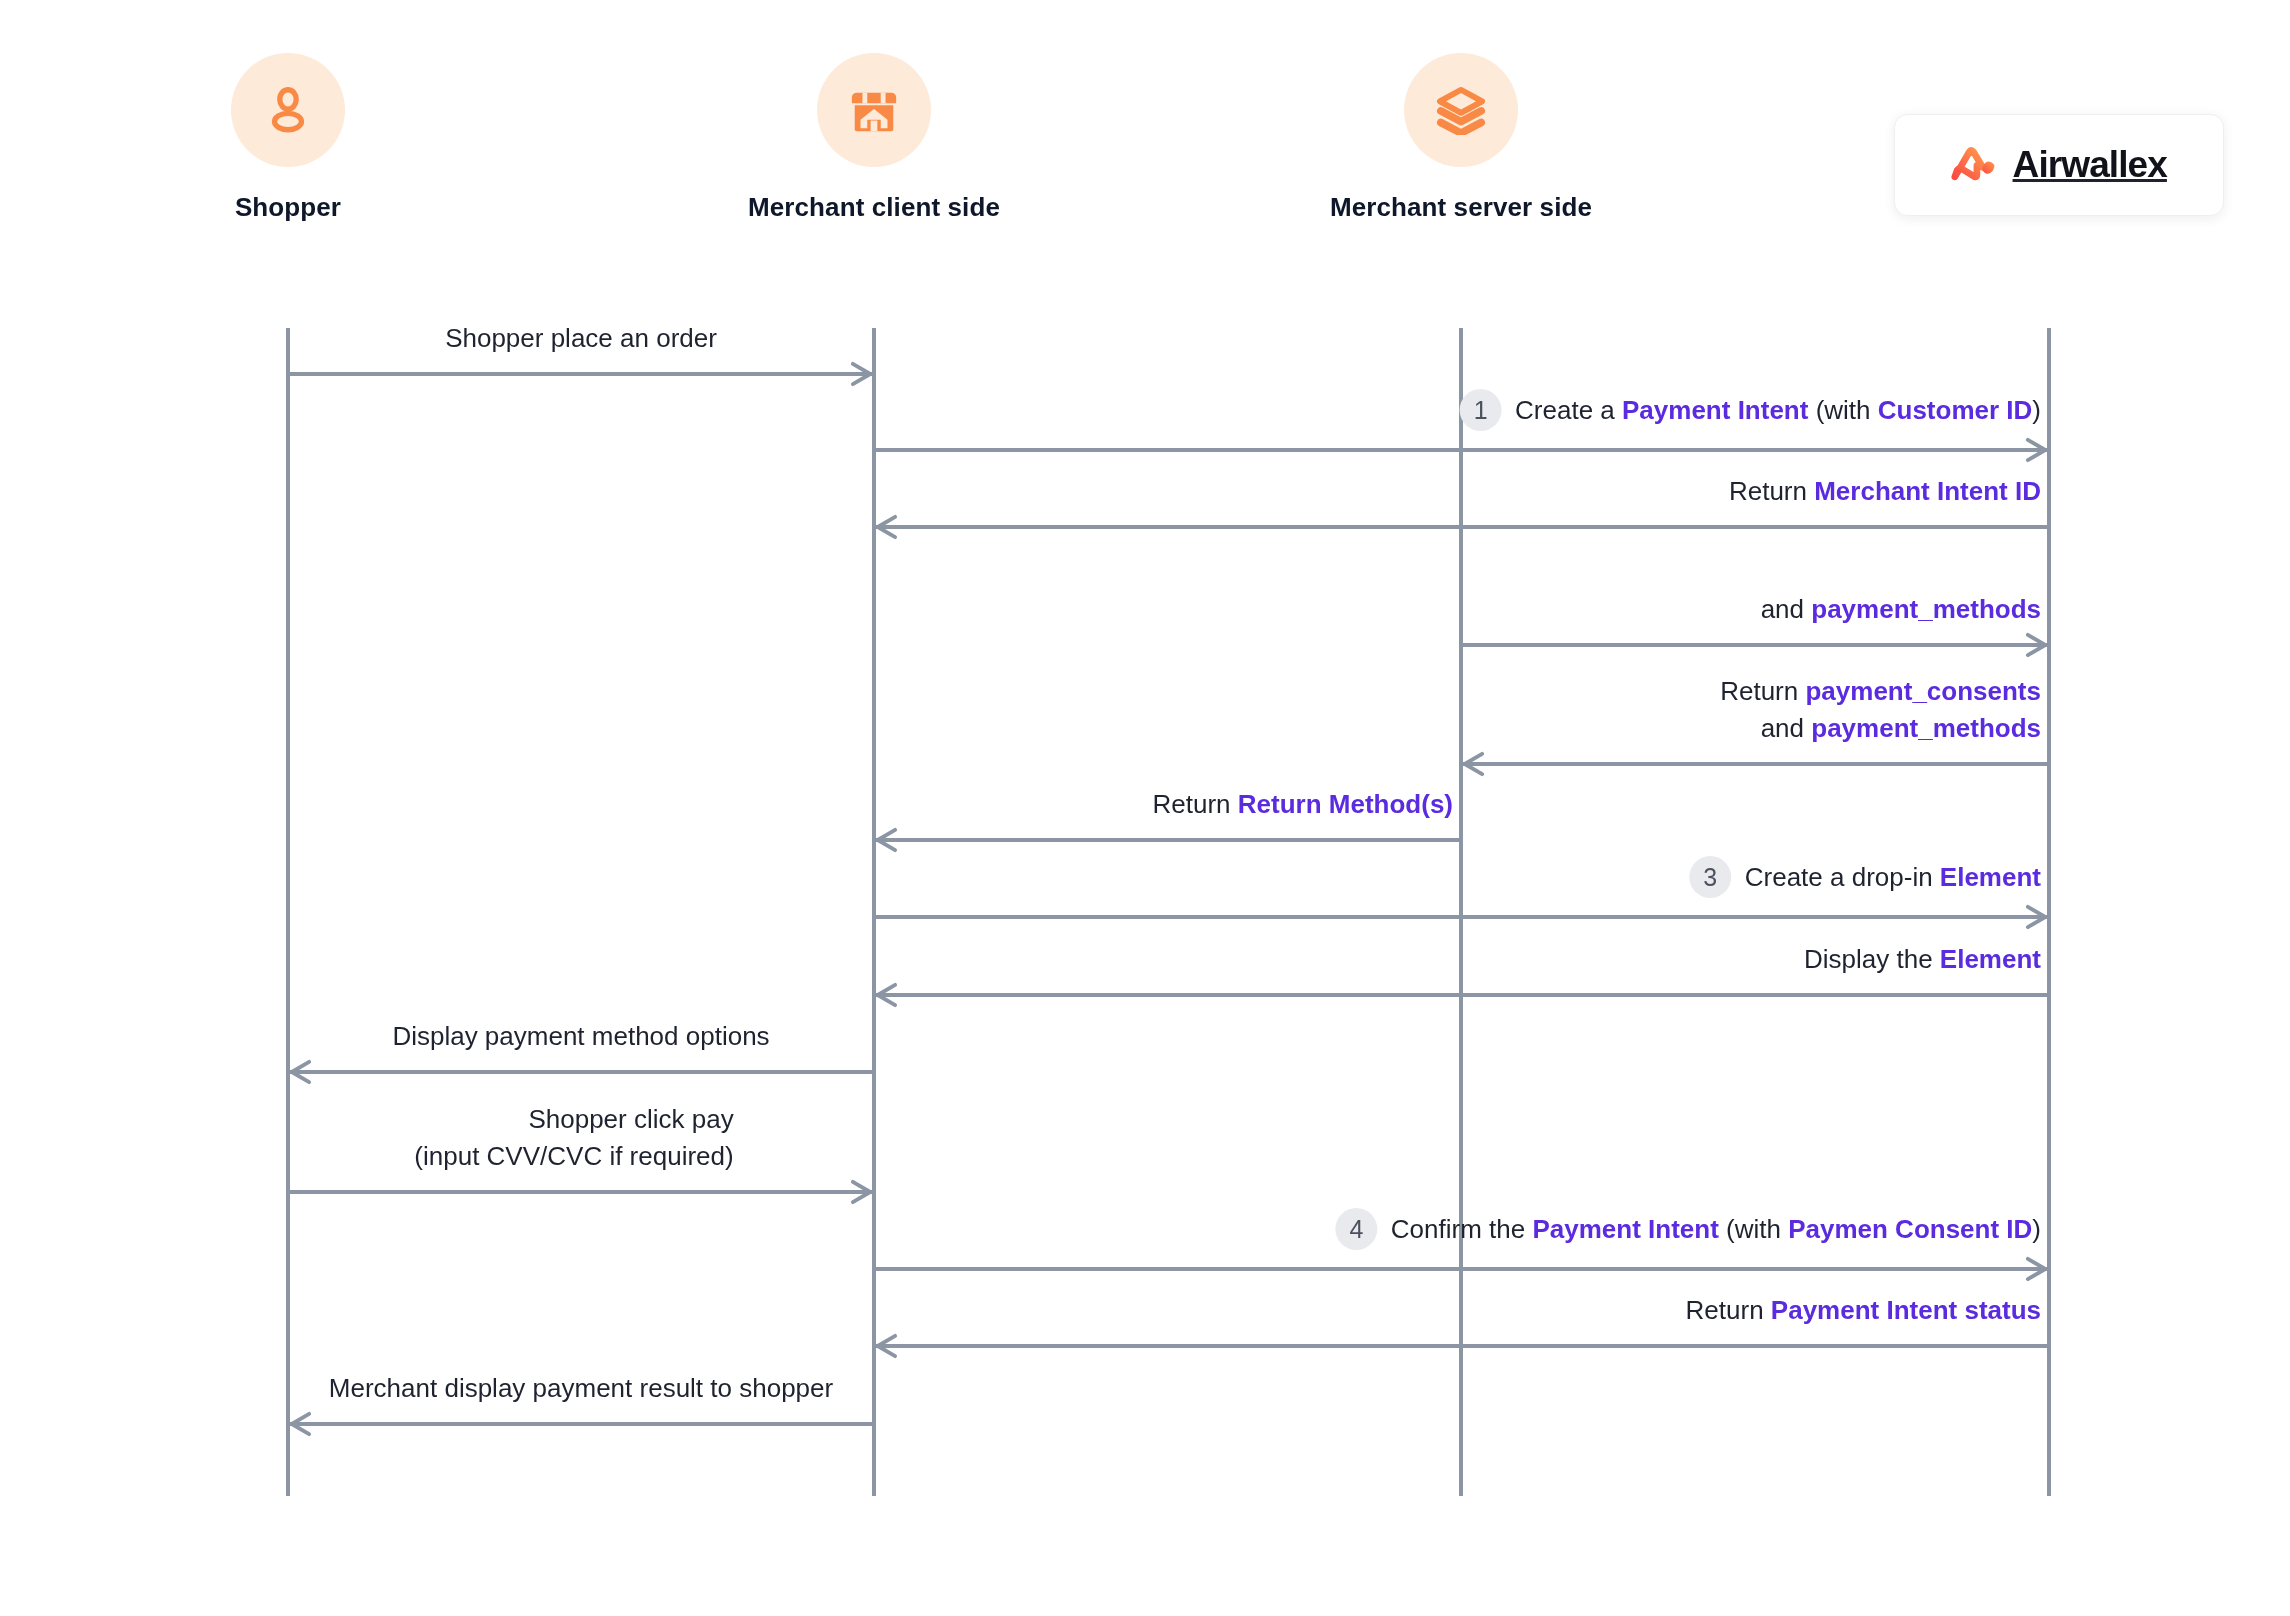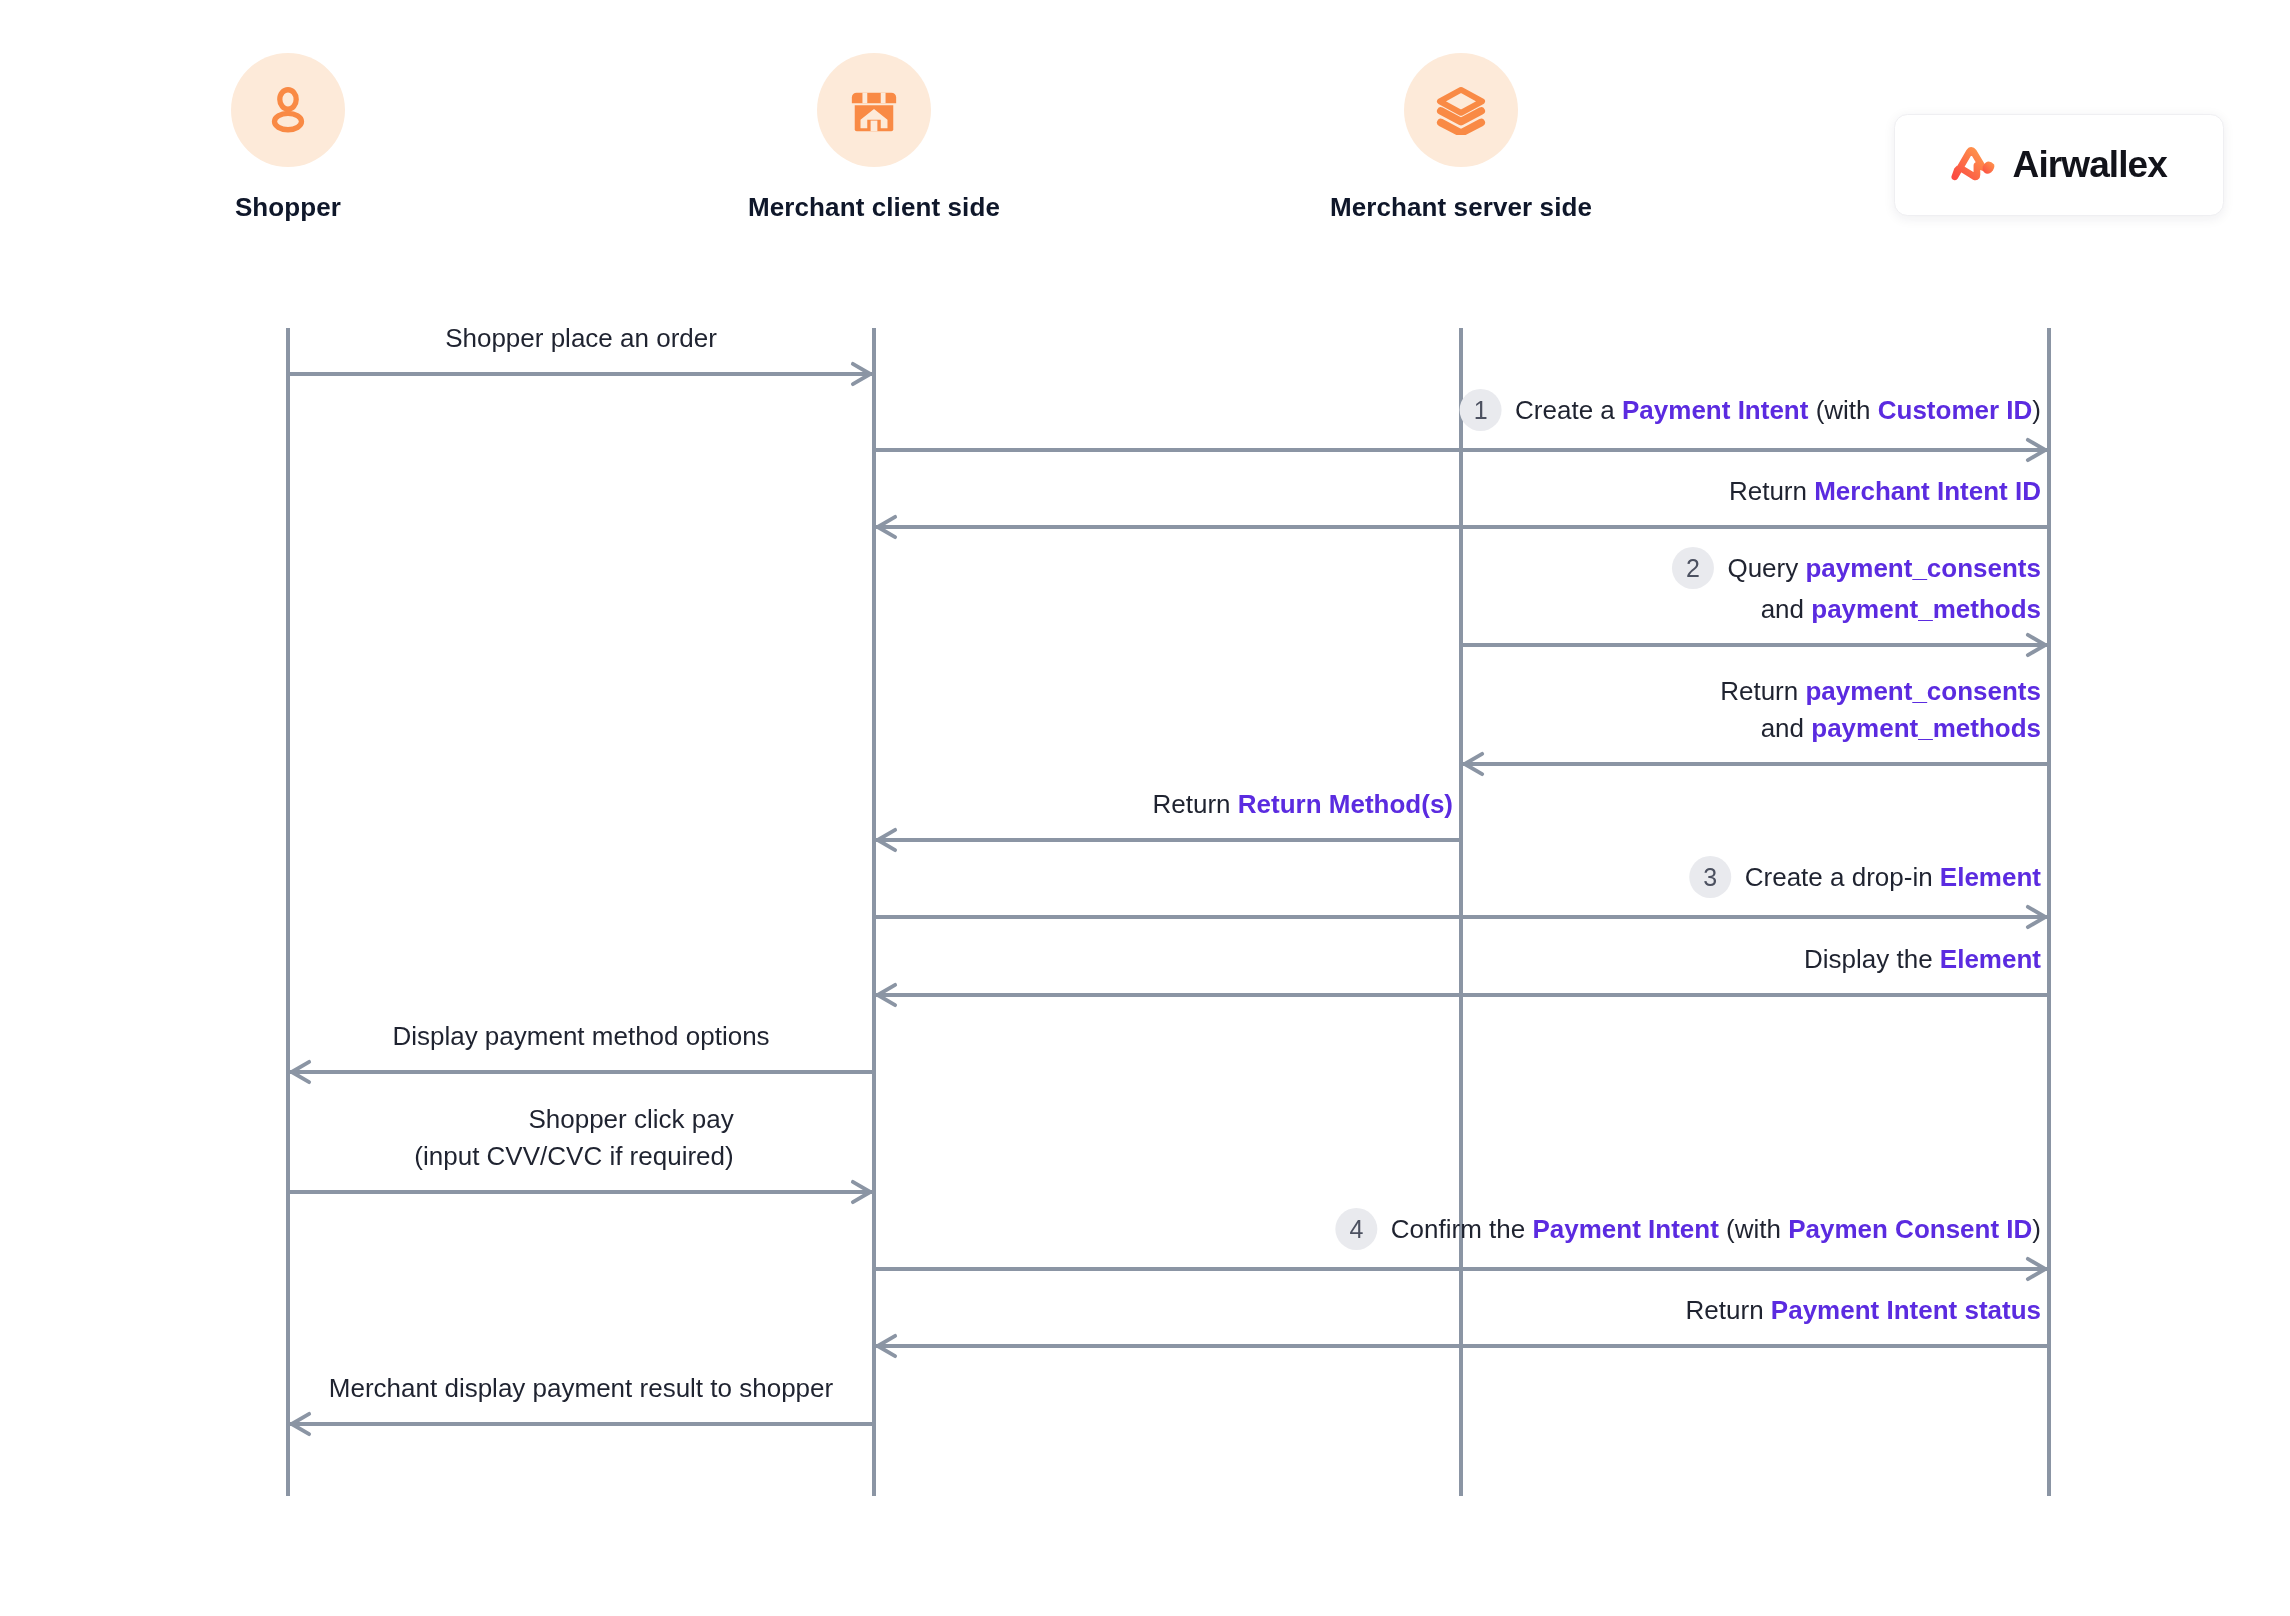--- a/index.html
+++ b/index.html
@@ -57,20 +57,21 @@
     width: 328px;
     height: 100px;
     background: #ffffff;
     border: 1px solid #EFEFF2;
     border-radius: 13.5px;
     box-shadow: 0 2.9px 11.6px rgba(25,30,60,0.07);
     display: flex;
     align-items: center;
     justify-content: center;
     gap: 13.5px;
+    text-decoration: underline;
   }
   .brand-name {
     font-size: 37px;
     font-weight: bold;
     letter-spacing: -0.9px;
     color: #12131a;
   }
 
   
   .lifeline {
@@ -231,21 +232,20 @@
         </div>
       </div>
       <div class="msg" style="left: 1461px; top: 643px; width: 588px;">
         <div class="msg-line" style="width: 588px;"></div>
         <div class="arrowhead" style="left: 563px;">
           <svg width="27" height="27" viewBox="0 0 28 28">
         <path d="M4 3 L22 13.5 L4 24" fill="none" stroke="#8B95A4" stroke-width="4" stroke-linecap="round" stroke-linejoin="round"></path>
           </svg>
         </div>
         <div class="msg-label right" style="left: 580px;">
-          <span class="lbl-line"><span class="step-badge">2</span><span class="plain">Query </span><span class="hl">payment_consents</span></span>
           <span class="lbl-line second"><span class="plain">and </span><span class="hl">payment_methods</span></span>
         </div>
       </div>
       <div class="msg" style="left: 1461px; top: 762px; width: 588px;">
         <div class="msg-line" style="width: 588px;"></div>
         <div class="arrowhead" style="left: -1.9px;">
           <svg width="27" height="27" viewBox="0 0 28 28">
         <path d="M24 3 L6 13.5 L24 24" fill="none" stroke="#8B95A4" stroke-width="4" stroke-linecap="round" stroke-linejoin="round"></path>
           </svg>
         </div>

